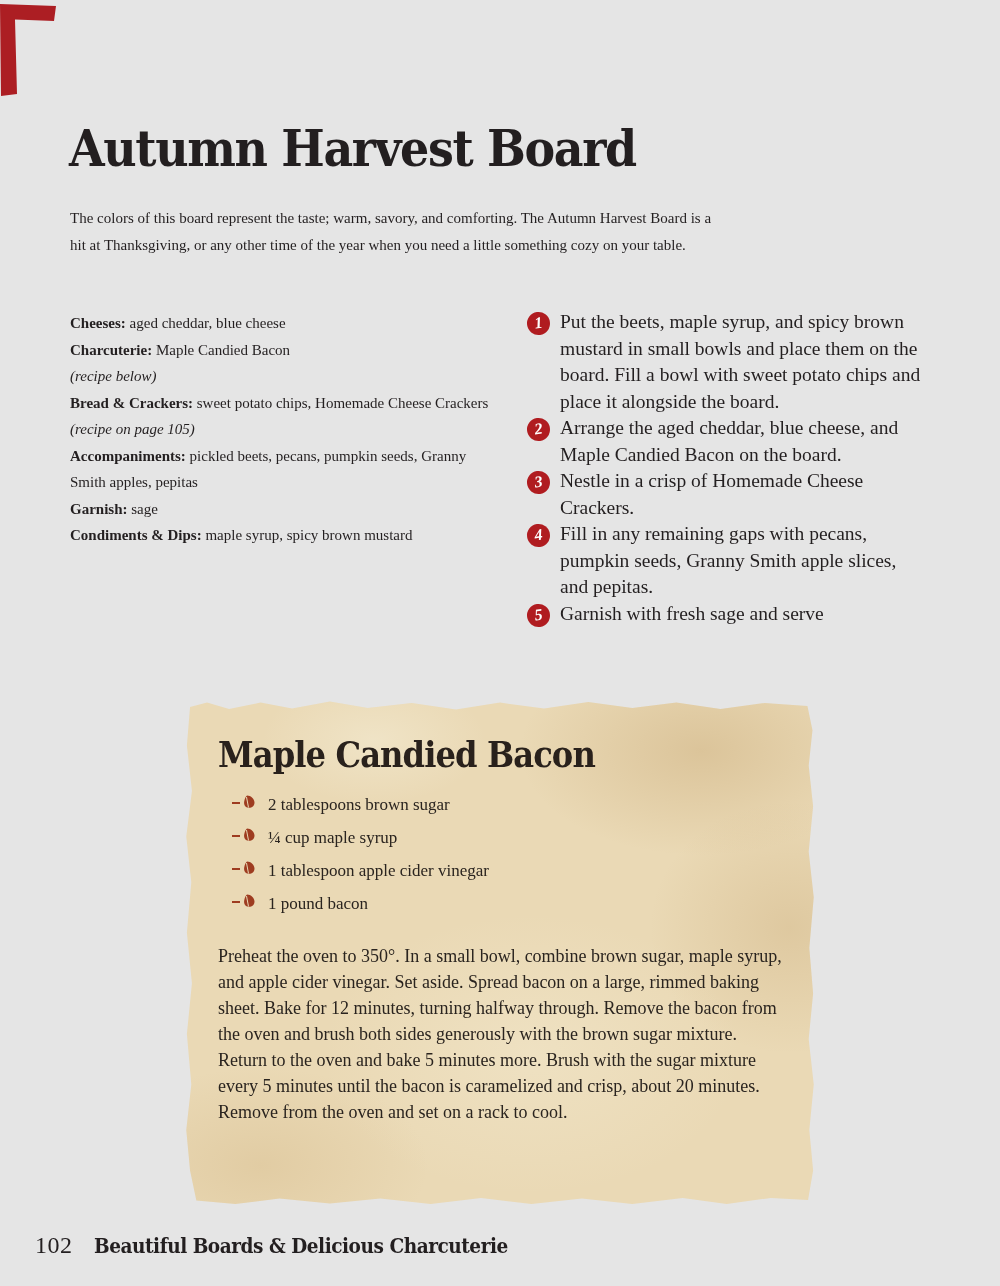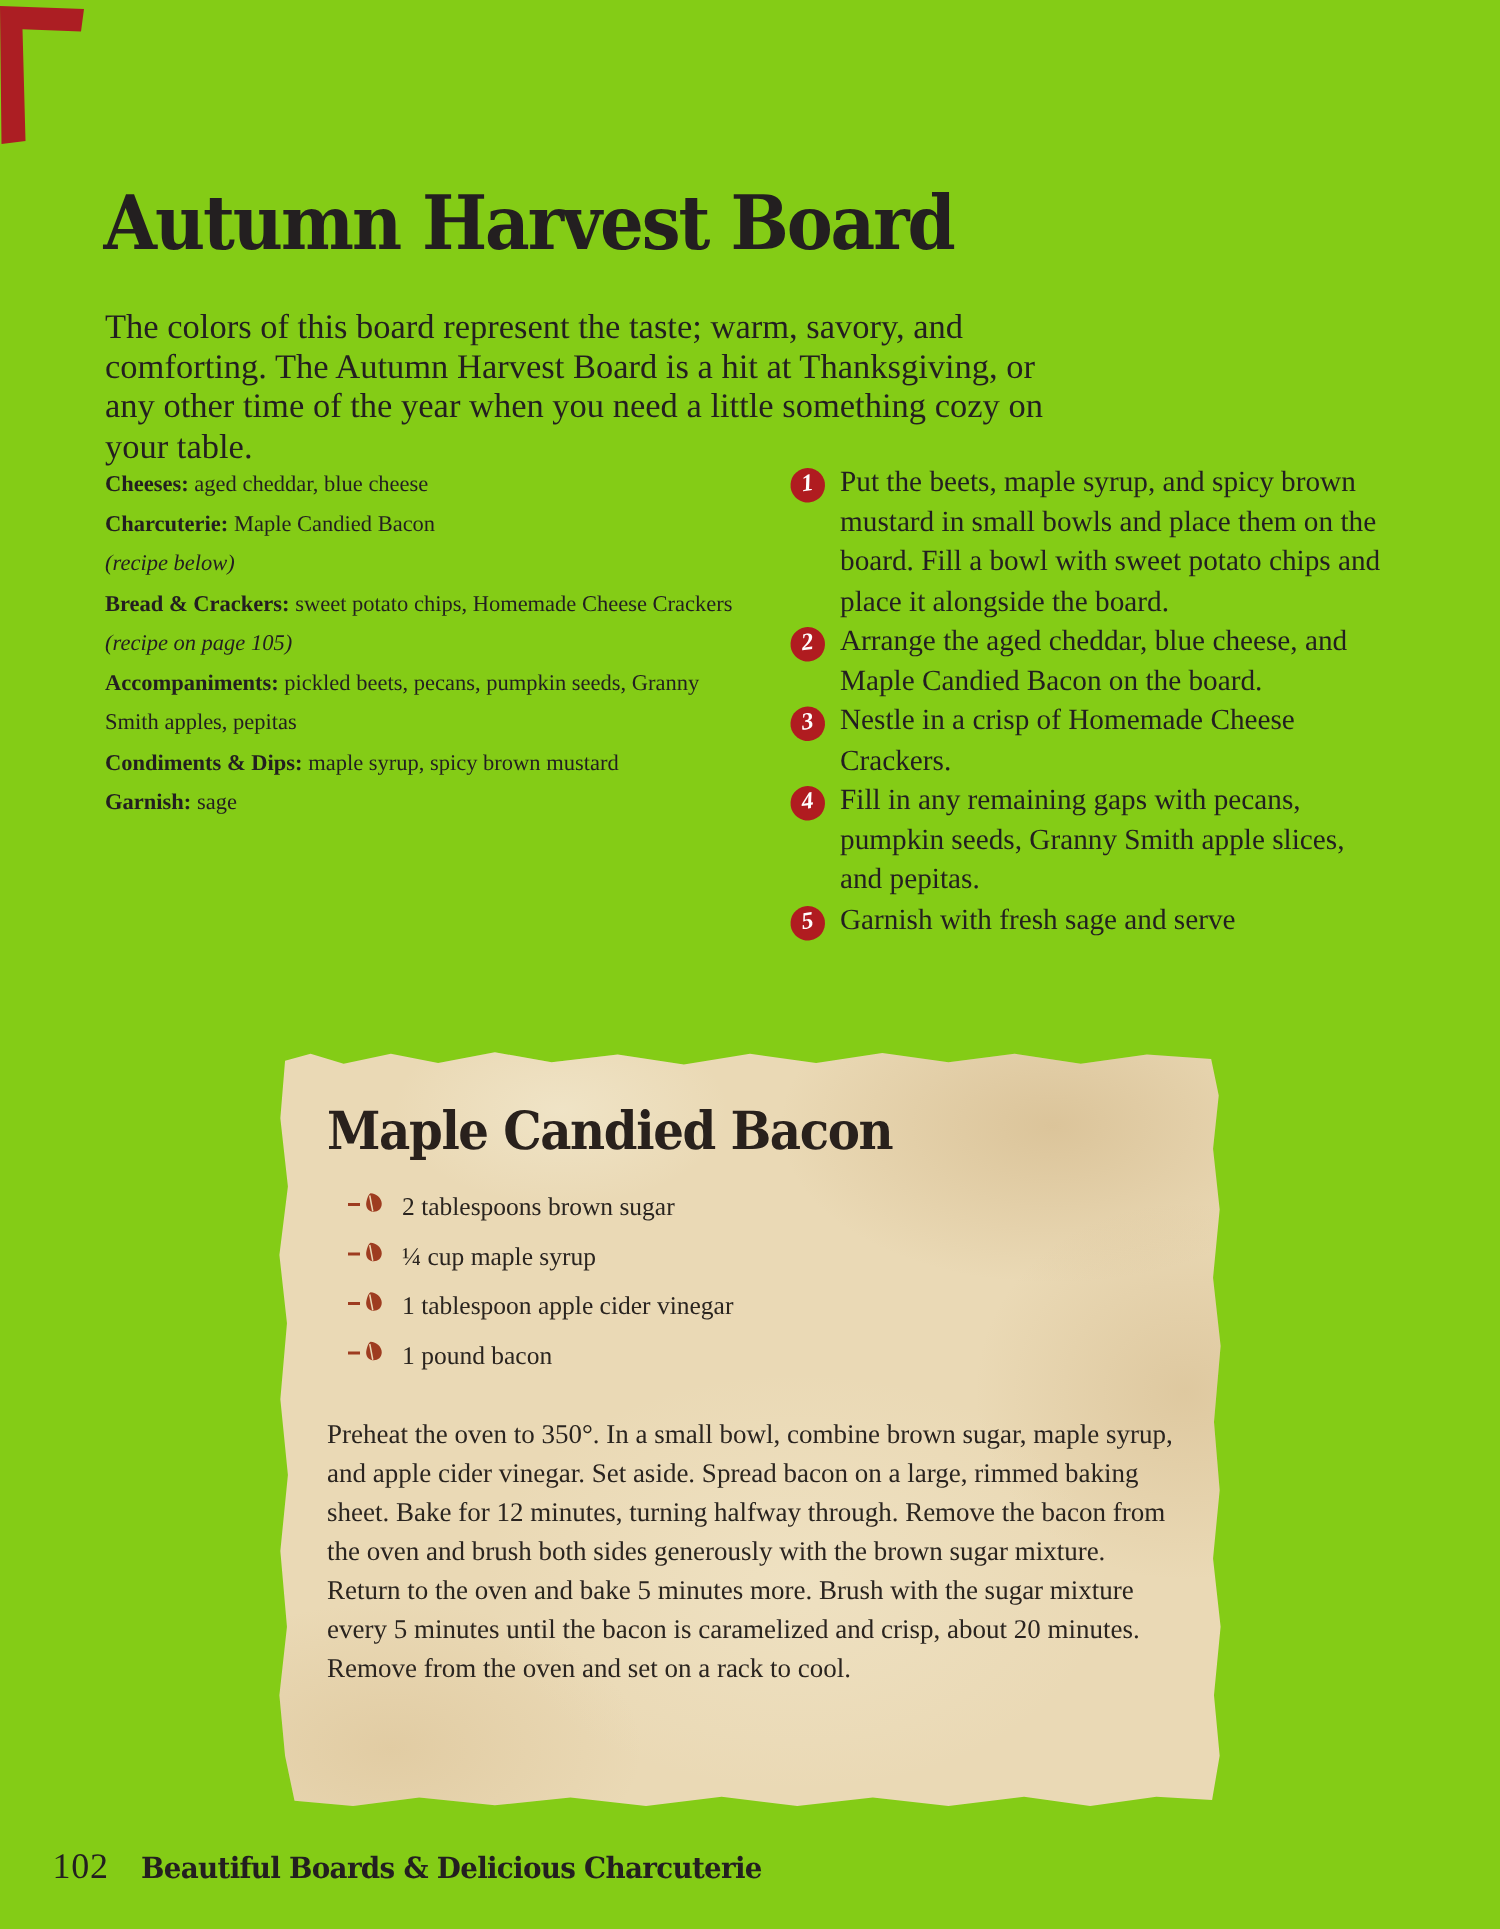--- a/index.html
+++ b/index.html
@@ -1,31 +1,31 @@
 <!DOCTYPE html>
 <html><head>
 <meta charset="utf-8">
 <style>
   html,body{margin:0;padding:0;background:#ffffff;}
   .page{
-    position:relative;width:1000px;height:1286px;background:#84cc16;overflow:hidden;
+    position:relative;width:1000px;height:1286px;background:#e5e5e5;overflow:hidden;
     font-family:"Liberation Serif", serif;color:#231f20;
   }
   
   .corner-accent{position:absolute;left:0;top:0;width:70px;height:110px;}
   
   .main-title{
     position:absolute;left:69px;top:121px;margin:0;
     font-family:"DejaVu Serif", serif;font-weight:800;font-size:50px;line-height:1.1;
     letter-spacing:-1.5px;transform:scaleX(0.92);transform-origin:left top;color:#231f20;
     white-space:nowrap;
   }
   .intro{
     position:absolute;left:70px;top:205px;width:650px;margin:0;
-    font-size:23px;line-height:26.5px;
+    font-size:15px;line-height:26.5px;
   }
   
   .components{
     position:absolute;left:70px;top:310px;width:434px;
     font-size:15px;line-height:26.5px;
   }
   .component b{font-weight:700;}
   .component .note{font-style:italic;}
   .component .note-block{display:block;font-style:italic;}
   
@@ -104,24 +104,24 @@
     <div class="component">
       <b>Charcuterie:</b><span> Maple Candied Bacon</span><span class="note-block">(recipe below)</span>
     </div>
     <div class="component">
       <b>Bread &amp; Crackers:</b><span> sweet potato chips, Homemade Cheese Crackers </span><span class="note">(recipe on page 105)</span>
     </div>
     <div class="component">
       <b>Accompaniments:</b><span> pickled beets, pecans, pumpkin seeds, Granny Smith apples, pepitas</span>
     </div>
     <div class="component">
-      <b>Condiments &amp; Dips:</b><span> maple syrup, spicy brown mustard</span>
+      <b>Garnish:</b><span> sage</span>
     </div>
     <div class="component">
-      <b>Garnish:</b><span> sage</span>
+      <b>Condiments &amp; Dips:</b><span> maple syrup, spicy brown mustard</span>
     </div>
   </div>
 
   <ol class="steps">
     <li class="step">
       <span class="step-badge">1</span>
       <span class="step-text">Put the beets, maple syrup, and spicy brown mustard in small bowls and place them on the board. Fill a bowl with sweet potato chips and place it alongside the board.</span>
     </li>
     <li class="step">
       <span class="step-badge">2</span>

